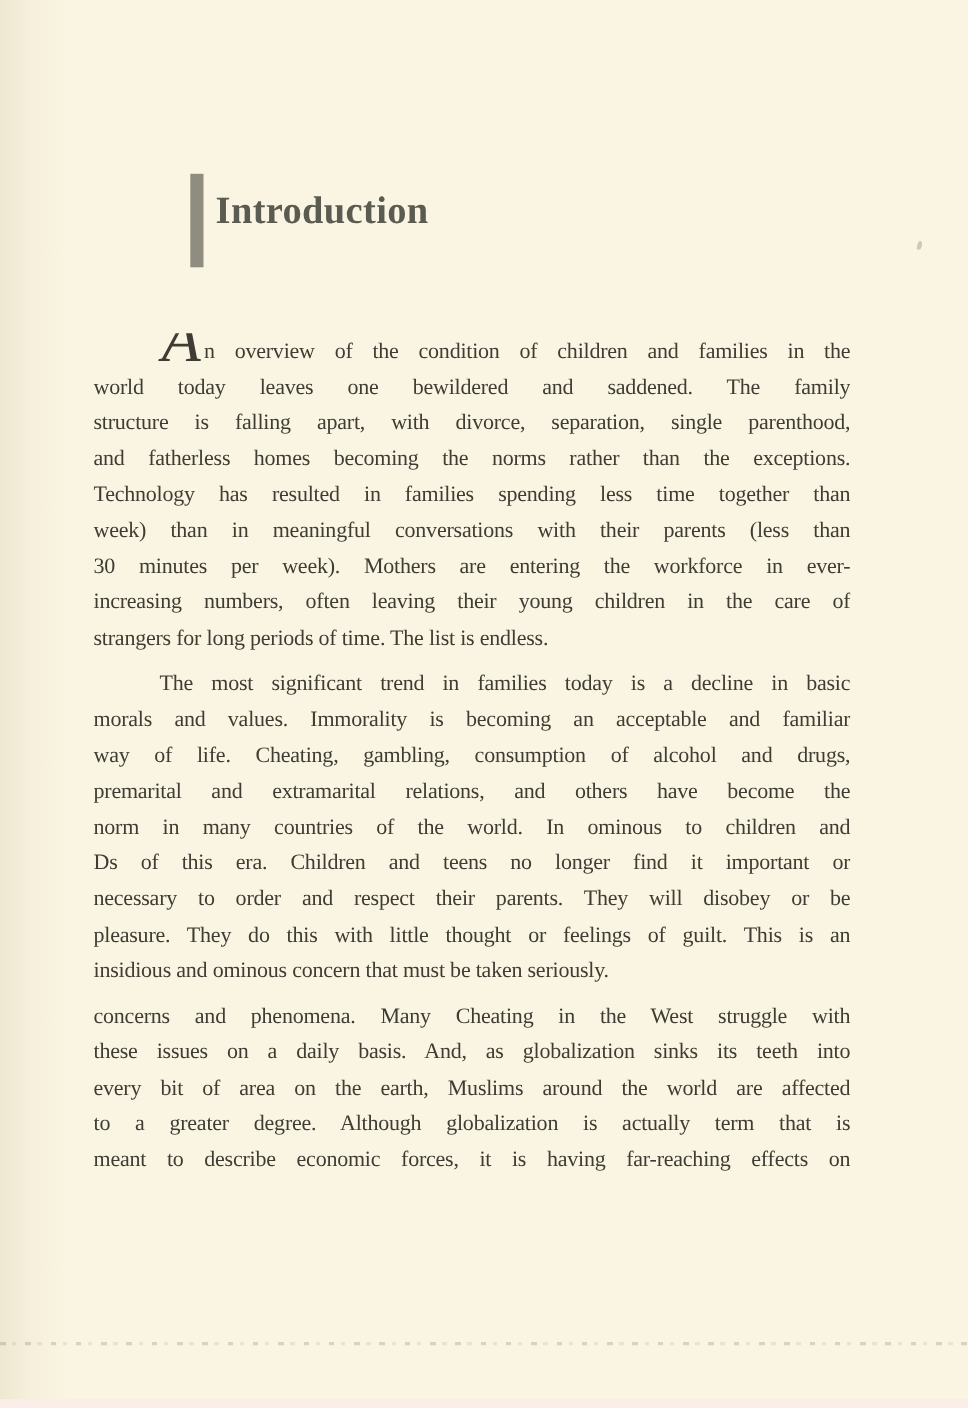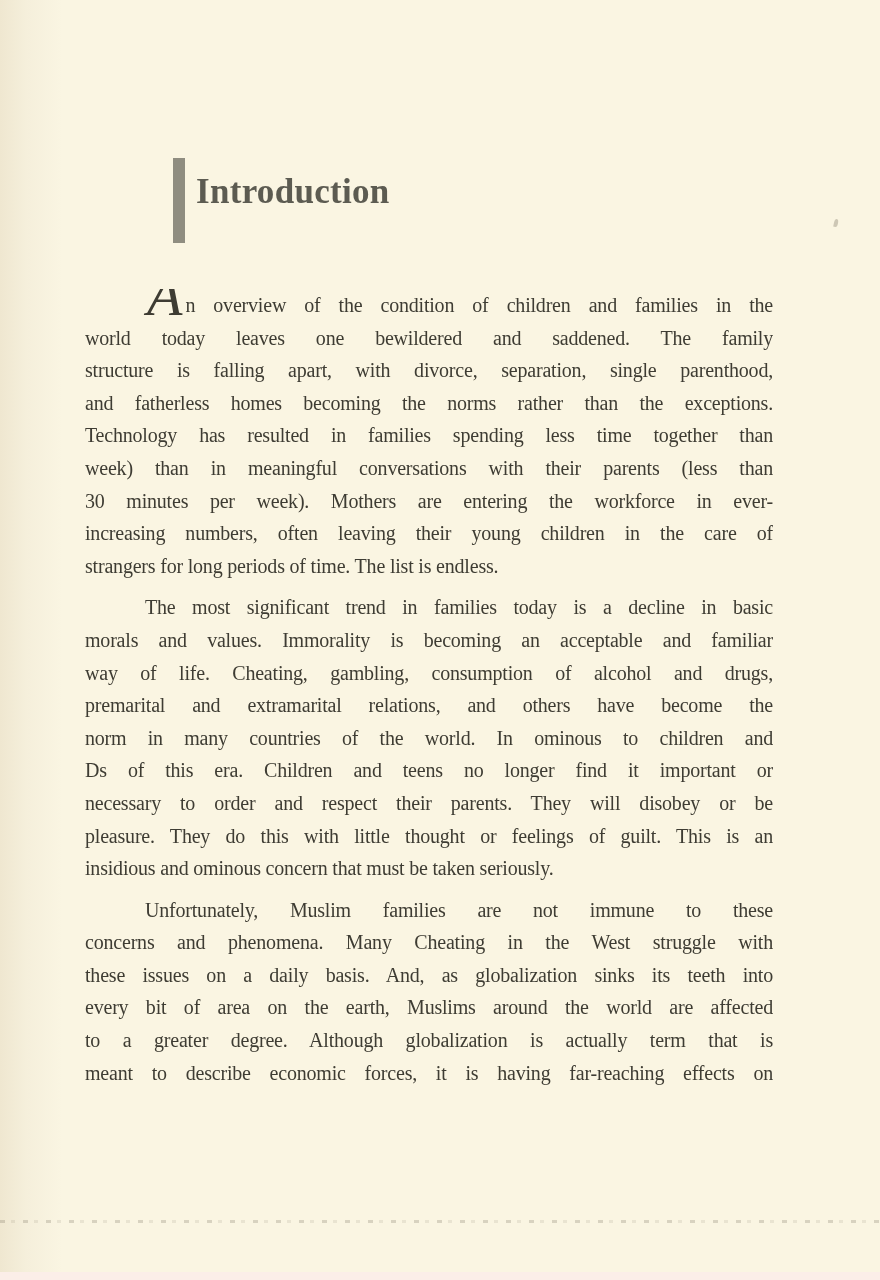--- a/index.html
+++ b/index.html
@@ -27,21 +27,21 @@
     left: 196px; top: 172px;
     margin: 0;
     font-size: 35px;
     font-weight: bold;
     letter-spacing: 0.3px;
     color: var(--title, #5C5B51);
     line-height: 40px;
   }
   .page-body {
     position: absolute;
-    left: 85px; top: 289px;
+    left: 85px; top: 303px;
     width: 688px;
     color: var(--ink, #3E3C33);
     font-size: 20px;
     letter-spacing: -0.2px;
     line-height: 32.6px;
   }
   .para + .para { margin-top: 9px; }
   .line {
     height: 32.6px;
     overflow: hidden;
@@ -109,21 +109,20 @@
         <div class="line just">morals and values. Immorality is becoming an acceptable and familiar</div>
         <div class="line just">way of life. Cheating, gambling, consumption of alcohol and drugs,</div>
         <div class="line just">premarital and extramarital relations, and others have become the</div>
         <div class="line just">norm in many countries of the world. In ominous to children and</div>
         <div class="line just">Ds of this era. Children and teens no longer find it important or</div>
         <div class="line just">necessary to order and respect their parents. They will disobey or be</div>
         <div class="line just">pleasure. They do this with little thought or feelings of guilt. This is an</div>
         <div class="line">insidious and ominous concern that must be taken seriously.</div>
       </div>
       <div class="para">
-        <div class="line just" style="padding-left: 60px;">Unfortunately, Muslim families are not immune to these</div>
         <div class="line just">concerns and phenomena. Many Cheating in the West struggle with</div>
         <div class="line just">these issues on a daily basis. And, as globalization sinks its teeth into</div>
         <div class="line just">every bit of area on the earth, Muslims around the world are affected</div>
         <div class="line just">to a greater degree. Although globalization is actually term that is</div>
         <div class="line just">meant to describe economic forces, it is having far-reaching effects on</div>
       </div>
     </div>
   <div class="scan-noise-line"></div>
   <div class="bottom-scan-edge"></div>
   <div class="ink-speck"></div>

